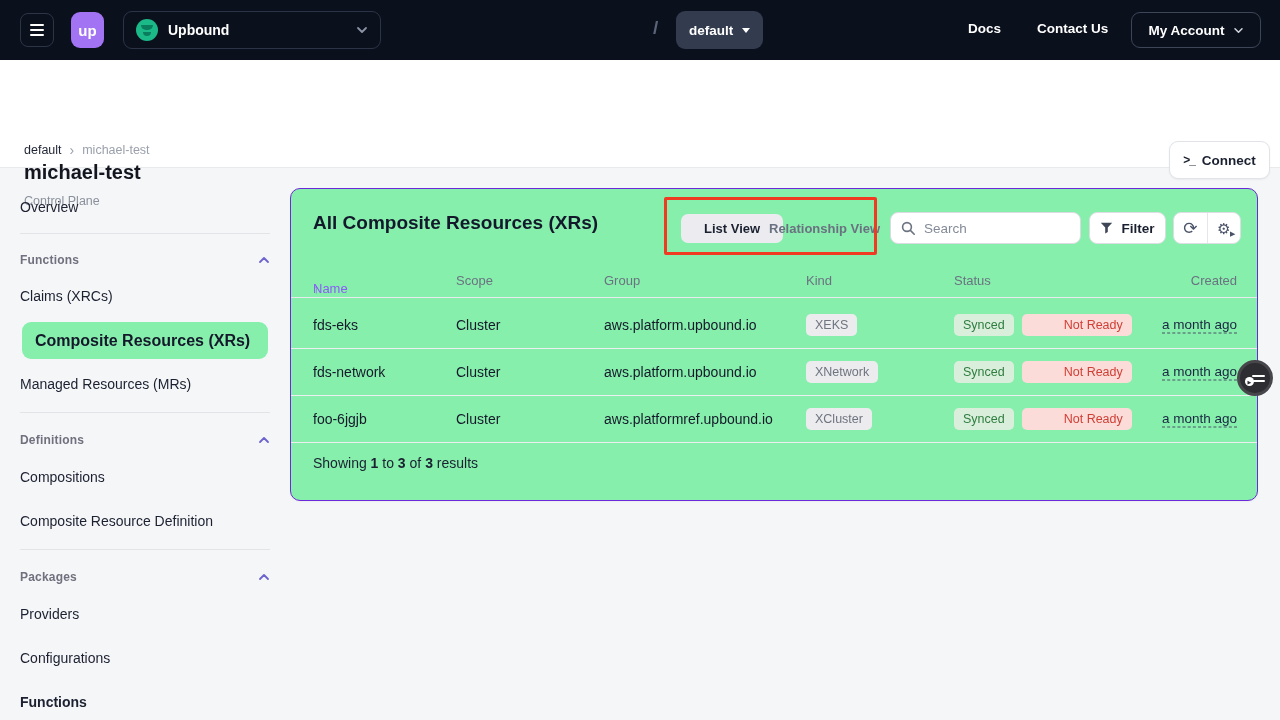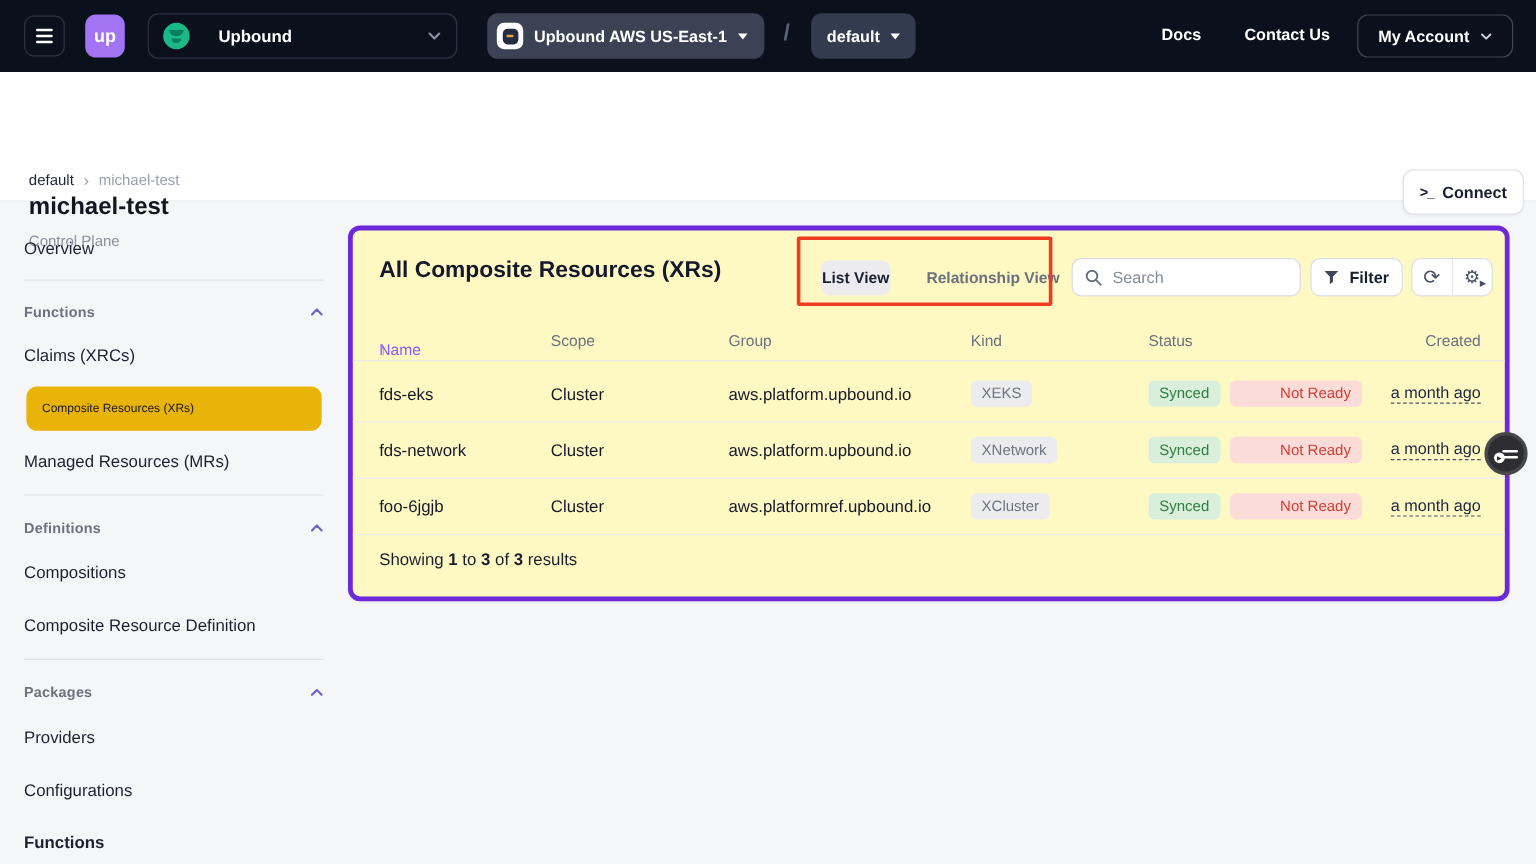--- a/index.html
+++ b/index.html
@@ -12,21 +12,21 @@
   .hamburger { position:absolute; left:20px; top:13px; width:34px; height:34px; border:1.5px solid #2c3446;
     border-radius:8px; display:flex; flex-direction:column; justify-content:center; align-items:center; gap:3px; cursor:pointer; background:transparent;}
   .hamburger i { display:block; width:14px; height:2px; background:#ffffff; border-radius:1px; }
   .up-logo { position:absolute; left:71px; top:12px; width:33px; height:36px; background:#a273f2; border-radius:9px;
     color:#fff; font-weight:bold; font-size:15px; display:flex; align-items:center; justify-content:center; cursor:pointer;}
   .org-select { position:absolute; left:123px; top:11px; width:258px; height:38px; border:1px solid #2b3346; border-radius:9px;
     display:flex; align-items:center; padding:0 12px; cursor:pointer; }
   .org-icon { width:22px; height:22px; border-radius:50%; background:#1cb988; position:relative; overflow:hidden; flex:0 0 auto;}
   .org-icon::before { content:""; position:absolute; left:5px; top:6px; width:12px; height:5px; background:#0a7d5e; border-radius:0 0 6px 6px; }
   .org-icon::after { content:""; position:absolute; left:7px; top:13px; width:8px; height:4px; background:#0a7d5e; border-radius:0 0 4px 4px; }
-  .org-select .lbl { color:#ffffff; font-weight:bold; font-size:14px; margin-left:24px; flex:1; }
+  .org-select .lbl { color:#ffffff; font-weight:bold; font-size:14px; margin-left:10px; flex:1; }
   .chev { stroke:#8a93a5; fill:none; stroke-width:1.8; stroke-linecap:round; stroke-linejoin:round; }
   .cp-select { position:absolute; left:406px; top:11px; height:38px; background:#3a4254; border-radius:9px;
     display:flex; align-items:center; padding:0 14px 0 8px; gap:9px; cursor:pointer; }
   .cp-icon { width:22px; height:22px; background:#ffffff; border-radius:6px; display:flex; align-items:center; justify-content:center; }
   .cp-icon-inner { width:13px; height:13px; background:#232c42; border-radius:4px; display:flex; align-items:center; justify-content:center; }
   .cp-icon-inner i { display:block; width:6px; height:2px; background:#e9a23b; border-radius:1px; }
   .cp-select .lbl, .group-select .lbl { color:#ffffff; font-weight:bold; font-size:13.5px; }
   .tri-down { width:0; height:0; border-left:4.5px solid transparent; border-right:4.5px solid transparent; border-top:5.5px solid #ffffff; }
   .nav-slash { position:absolute; left:653px; top:17px; color:#5a6478; font-size:19px; font-weight:bold; }
   .group-select { position:absolute; left:676px; top:11px; height:38px; background:#333b4e; border-radius:9px;
@@ -47,29 +47,29 @@
     border-radius:9px; box-shadow:0 1px 2px rgba(20,25,40,.05); display:flex; align-items:center; justify-content:center; gap:7px;
     font-size:13.5px; font-weight:bold; color:#1a2030; cursor:pointer; white-space:nowrap; padding:0 12px; box-sizing:content-box;}
   .term-icon { font-size:12px; font-weight:bold; color:#1a2030; letter-spacing:-1px; }
 
   
   .sidebar { position:absolute; left:0; top:168px; width:290px; height:552px; }
   .sb-item { position:absolute; left:20px; width:250px; height:24px; font-size:14px; color:#1c2030; display:flex; align-items:center; cursor:pointer; }
   .sb-divider { position:absolute; left:20px; width:250px; height:1px; background:#e3e4e8; }
   .sb-section { position:absolute; left:20px; width:250px; height:16px; display:flex; align-items:center; justify-content:space-between; cursor:pointer; }
   .sb-section .t { font-size:12px; font-weight:bold; color:#70707e; letter-spacing:.2px; }
-  .sb-selected { position:absolute; left:22px; width:246px; height:37px; background:#eab308; border-radius:9px;
-    display:flex; align-items:center; padding:0 13px; font-size:10px; font-weight:normal; color:#15182a; cursor:pointer; }
-
-  
-  .card { position:absolute; left:290px; top:188px; width:968px; height:313px; background:#fef9c3; border:4px solid #6d28d9;
+  .sb-selected { position:absolute; left:22px; width:246px; height:37px; background:#86efac; border-radius:9px;
+    display:flex; align-items:center; padding:0 13px; font-size:16px; font-weight:bold; color:#15182a; cursor:pointer; }
+
+  
+  .card { position:absolute; left:290px; top:188px; width:968px; height:313px; background:#86efac; border:1px solid #6d28d9;
     border-radius:10px; box-shadow:0 1px 2px rgba(20,25,40,.04); }
   .card-title { position:absolute; left:22px; top:23px; font-size:19px; font-weight:bold; color:#14182b; }
   .toggle-active { position:absolute; left:390px; top:25px; height:29px; background:#ececf0; border-radius:7px;
-    display:flex; align-items:center; padding:0 1px; font-size:13px; font-weight:bold; color:#1a2030; cursor:pointer; }
+    display:flex; align-items:center; padding:0 23px; font-size:13px; font-weight:bold; color:#1a2030; cursor:pointer; }
   .toggle-inactive { position:absolute; left:478px; top:25px; height:29px; display:flex; align-items:center;
     font-size:13px; font-weight:bold; color:#6a7180; cursor:pointer; }
   .search-box { position:absolute; left:599px; top:23px; width:191px; height:32px; border:1px solid #d9dbe2; border-radius:8px;
     display:flex; align-items:center; padding:0 10px; gap:8px; background:#fff; }
   .search-box input { border:none; outline:none; font-size:13.5px; color:#3a4150; width:130px; font-family:"Liberation Sans",sans-serif; background:transparent;}
   .search-box input::placeholder { color:#848b98; }
   .filter-btn { position:absolute; left:798px; top:23px; width:77px; height:32px; border:1px solid #dcdee4; border-radius:8px;
     display:flex; align-items:center; justify-content:center; gap:8px; font-size:13.5px; font-weight:bold; color:#1a2030; cursor:pointer; background:#fff;}
   .icon-group { position:absolute; left:882px; top:23px; width:68px; height:32px; border:1px solid #dcdee4; border-radius:8px; display:flex; background:#fff;}
   .icon-group .cell { flex:1; display:flex; align-items:center; justify-content:center; cursor:pointer; color:#4a5268; }
@@ -118,29 +118,20 @@
     <div class="up-logo">up</div>
 
     <div class="org-select">
       <span class="org-icon"></span>
       <span class="lbl">Upbound</span>
       <svg width="12" height="8" viewBox="0 0 12 8">
         <polyline class="chev" points="2,2 6,6 10,2"></polyline>
         </svg>
     </div>
 
-    <div class="cp-select">
-      <span class="cp-icon">
-          <span class="cp-icon-inner">
-            <i></i>
-          </span>
-        </span>
-      <span class="lbl">Upbound AWS US-East-1</span>
-      <span class="tri-down"></span>
-    </div>
 
     <span class="nav-slash">/</span>
 
     <div class="group-select">
       <span class="lbl">default</span>
       <span class="tri-down"></span>
     </div>
 
     <span class="nav-link" style="left:968px;">Docs</span>
     <span class="nav-link" style="left:1037px;">Contact Us</span>

